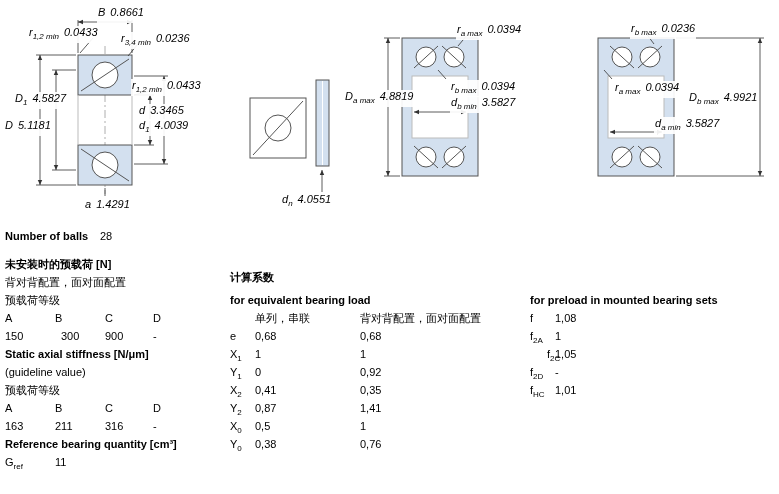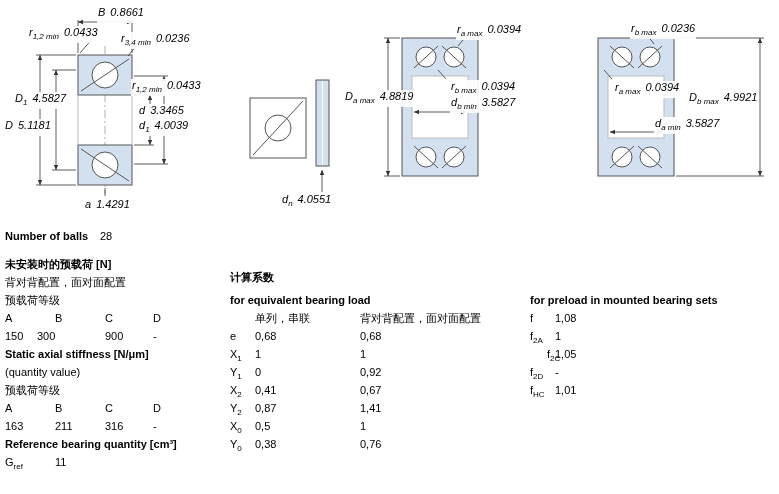--- a/index.html
+++ b/index.html
@@ -152,29 +152,29 @@
       <span class="cell" style="left:0">预载荷等级</span>
     </div>
     <div class="row">
       <span class="cell" style="left:0">A</span>
       <span class="cell" style="left:50px">B</span>
       <span class="cell" style="left:100px">C</span>
       <span class="cell" style="left:148px">D</span>
     </div>
     <div class="row">
       <span class="cell" style="left:0">150</span>
-      <span class="cell" style="left:32px">300</span>
+      <span class="cell" style="left:56px">300</span>
       <span class="cell" style="left:100px">900</span>
       <span class="cell" style="left:148px">-</span>
     </div>
     <div class="row">
       <span class="cell b" style="left:0">Static axial stiffness [N/μm]</span>
     </div>
     <div class="row">
-      <span class="cell" style="left:0">(quantity value)</span>
+      <span class="cell" style="left:0">(guideline value)</span>
     </div>
     <div class="row">
       <span class="cell" style="left:0">预载荷等级</span>
     </div>
     <div class="row">
       <span class="cell" style="left:0">A</span>
       <span class="cell" style="left:50px">B</span>
       <span class="cell" style="left:100px">C</span>
       <span class="cell" style="left:148px">D</span>
     </div>
@@ -215,21 +215,21 @@
       <span class="cell" style="left:130px">1</span>
     </div>
     <div class="row">
       <span class="cell" style="left:0"><span>Y</span><sub>1</sub></span>
       <span class="cell" style="left:25px">0</span>
       <span class="cell" style="left:130px">0,92</span>
     </div>
     <div class="row">
       <span class="cell" style="left:0"><span>X</span><sub>2</sub></span>
       <span class="cell" style="left:25px">0,41</span>
-      <span class="cell" style="left:130px">0,67</span>
+      <span class="cell" style="left:130px">0,35</span>
     </div>
     <div class="row">
       <span class="cell" style="left:0"><span>Y</span><sub>2</sub></span>
       <span class="cell" style="left:25px">0,87</span>
       <span class="cell" style="left:130px">1,41</span>
     </div>
     <div class="row">
       <span class="cell" style="left:0"><span>X</span><sub>0</sub></span>
       <span class="cell" style="left:25px">0,5</span>
       <span class="cell" style="left:130px">1</span>

